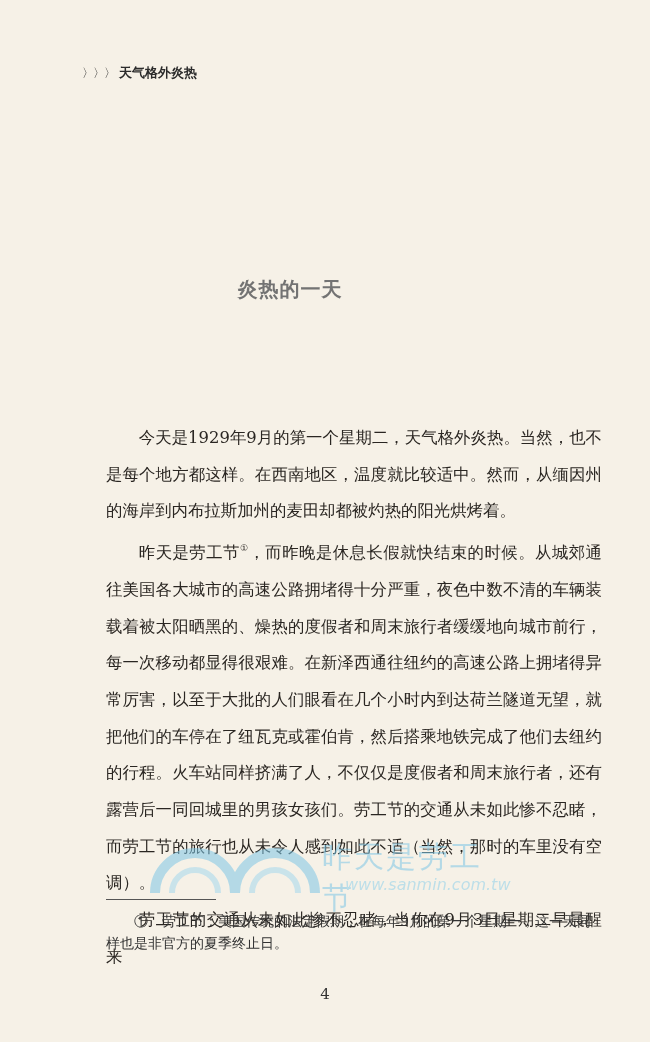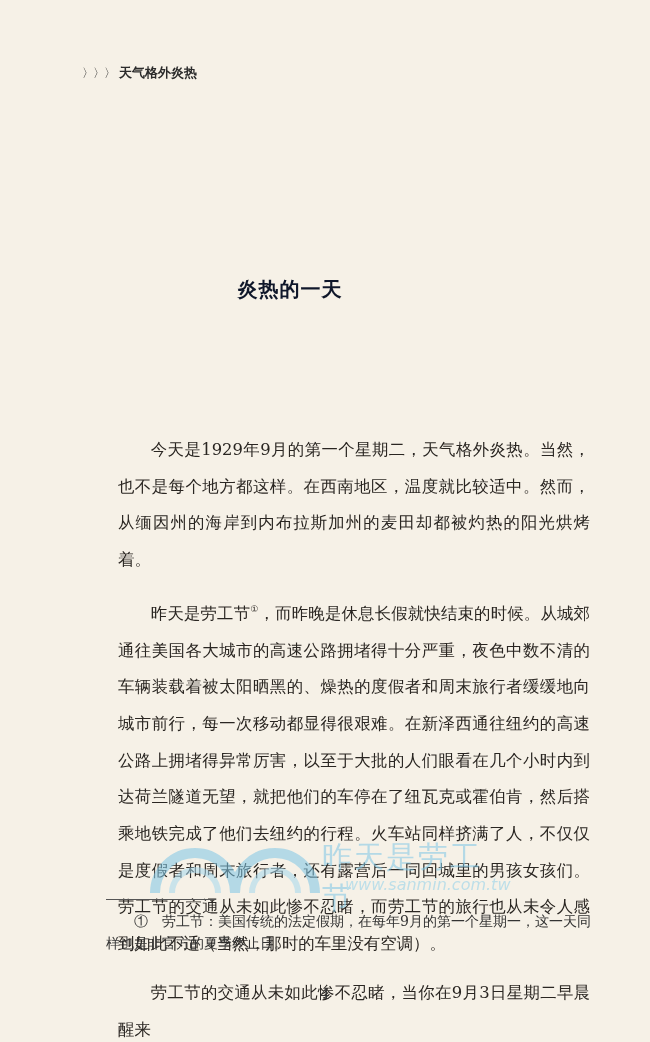--- a/index.html
+++ b/index.html
@@ -15,27 +15,27 @@
     position: absolute; left: 82px; top: 64px;
     font-family: "DejaVu Sans", "Liberation Sans", sans-serif;
     font-weight: bold; font-size: 13px; color: #2b2b2b;
     display: flex; align-items: center; gap: 4px;
   }
   .running-head .arrows { font-size: 12px; letter-spacing: -1px; font-weight: normal; }
   .chapter-title {
     position: absolute; left: 0; width: 580px; top: 276px;
     text-align: center; font-size: 20px; font-weight: bold;
     font-family: "DejaVu Sans", "Liberation Sans", sans-serif;
-    letter-spacing: 1px; color: #0f172a;
+    letter-spacing: 1px; color: #737373;
   }
   .body-text {
     position: absolute; left: 106px; top: 420px; width: 496px;
     font-size: 16.4px; line-height: 36.7px;
   }
-  .body-text p { margin: 12px; text-indent: 2em; text-align: justify; }
+  .body-text p { margin: 0; text-indent: 2em; text-align: justify; }
   .body-text sup { font-size: 9px; vertical-align: 7px; }
   .footnote-rule {
     position: absolute; left: 106px; top: 899px; width: 110px; height: 1px;
     background: #555;
   }
   .footnote {
     position: absolute; left: 106px; top: 910px; width: 496px;
     font-size: 14px; line-height: 22px; color: #333;
   }
   .footnote p { margin: 0; text-indent: 2em; }

